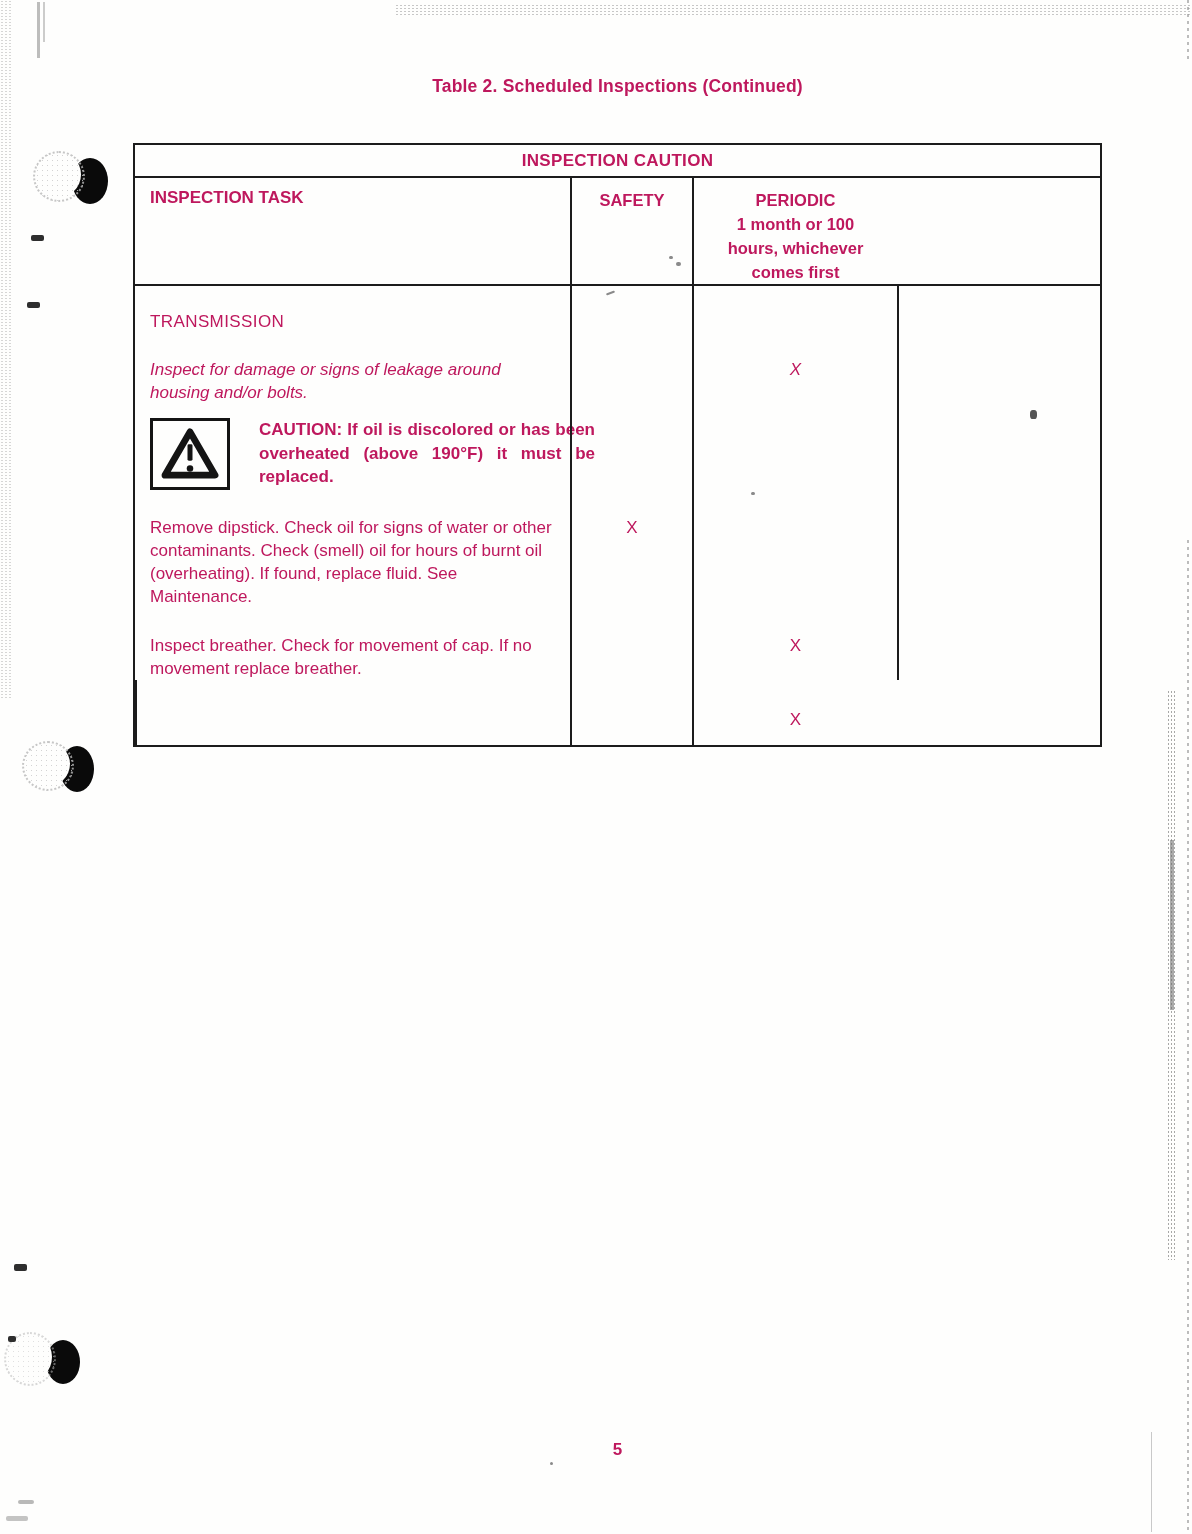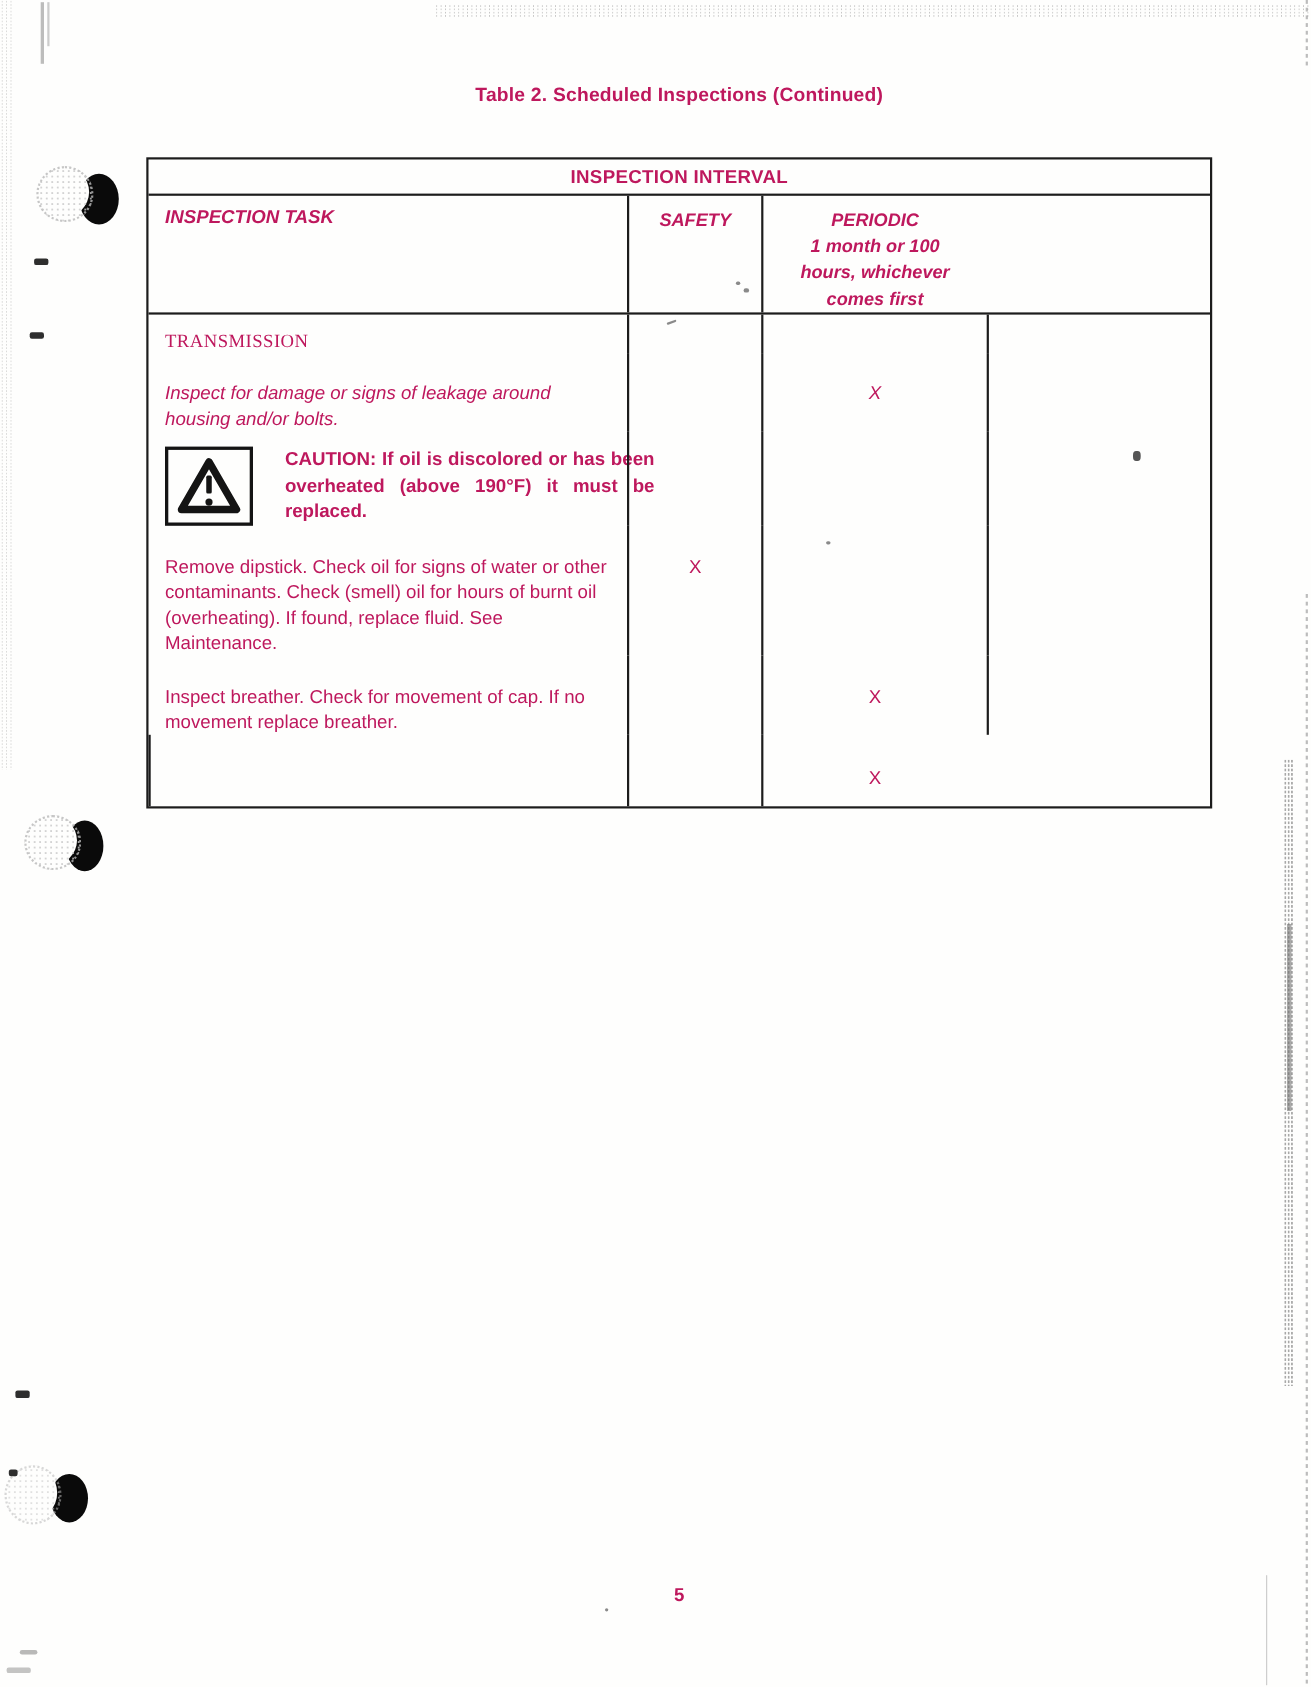--- a/index.html
+++ b/index.html
@@ -29,30 +29,30 @@
   .interval-row{
     height:31px;line-height:31px;
     border-bottom:2px solid #1c1c1c;
     text-align:center;font-weight:bold;font-size:17px;
     letter-spacing:.3px;
   }
   .grid-row{
     display:grid;
     grid-template-columns:435px 122px 205px 1fr;
   }
-  .hdr-row{border-bottom:2px solid #1c1c1c;min-height:98px;font-style:italic;}
+  .hdr-row{border-bottom:2px solid #1c1c1c;min-height:98px;}
   .cell{box-sizing:border-box;}
   .c-task{padding:0 12px 0 15px;}
   .c-mark{border-left:2px solid #1c1c1c;text-align:center;}
   .hdr-task{font-weight:bold;font-size:17px;padding-top:10px;}
   .hdr-mark{font-weight:bold;font-size:16.5px;padding-top:10px;line-height:24px;}
   .hdr-sub{display:block;width:160px;margin:0 auto;font-weight:bold;}
 
   .body-rows{font-size:17px;line-height:23px;}
-  .r-section .c-task{padding-top:12px;letter-spacing:.4px;font-family:Liberation Serif, serif;}
+  .r-section .c-task{padding-top:24px;letter-spacing:.4px;}
   .r1 .cell{padding-top:25px;font-style:italic;}
   .r-caution .cell{padding-top:14px;}
   .r2 .cell{padding-top:26px;}
   .r3 .cell{padding-top:26px;}
   .r4 .cell{padding-top:28px;padding-bottom:14px;}
   .x-mark{font-size:17px;}
 
   
   .caution-wrap{display:flex;align-items:flex-start;gap:15px;}
   .caution-icon-box{
@@ -103,21 +103,21 @@
 </style>
 </head>
 <body>
 
 <div class="page">
 
   <div class="doc-title">Table 2. Scheduled Inspections (Continued)</div>
 
   <div class="insp-table">
 
-    <div class="interval-row">INSPECTION INTERVAL</div>
+    <div class="interval-row">INSPECTION CAUTION</div>
 
     <div class="grid-row hdr-row">
       <div class="cell c-task hdr-task">INSPECTION TASK</div>
       <div class="cell c-mark hdr-mark">SAFETY</div>
       <div class="cell c-mark hdr-mark">
         <span>PERIODIC</span>
         <span class="hdr-sub">1 month or 100 hours, whichever comes first</span>
       </div>
     </div>
 

